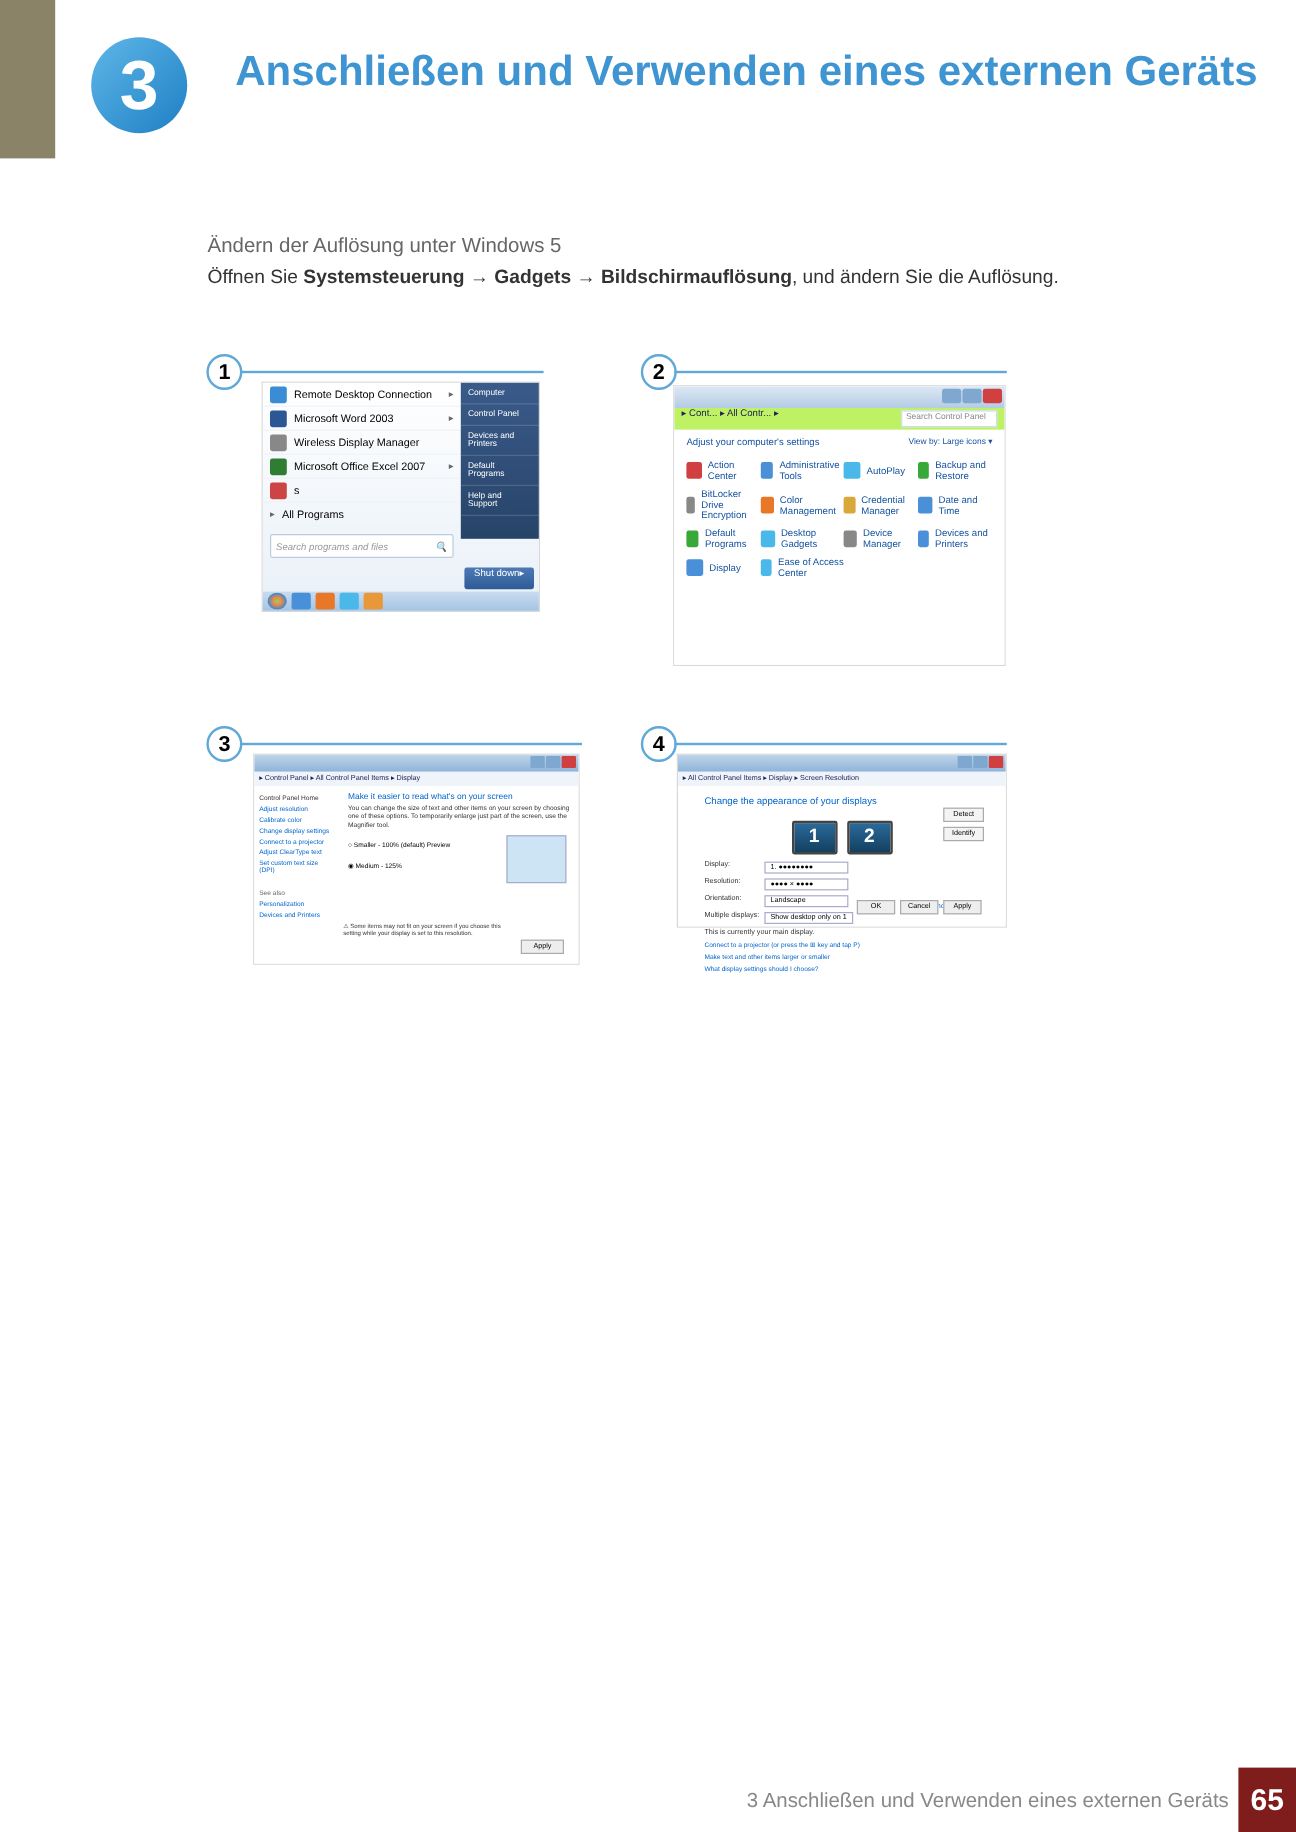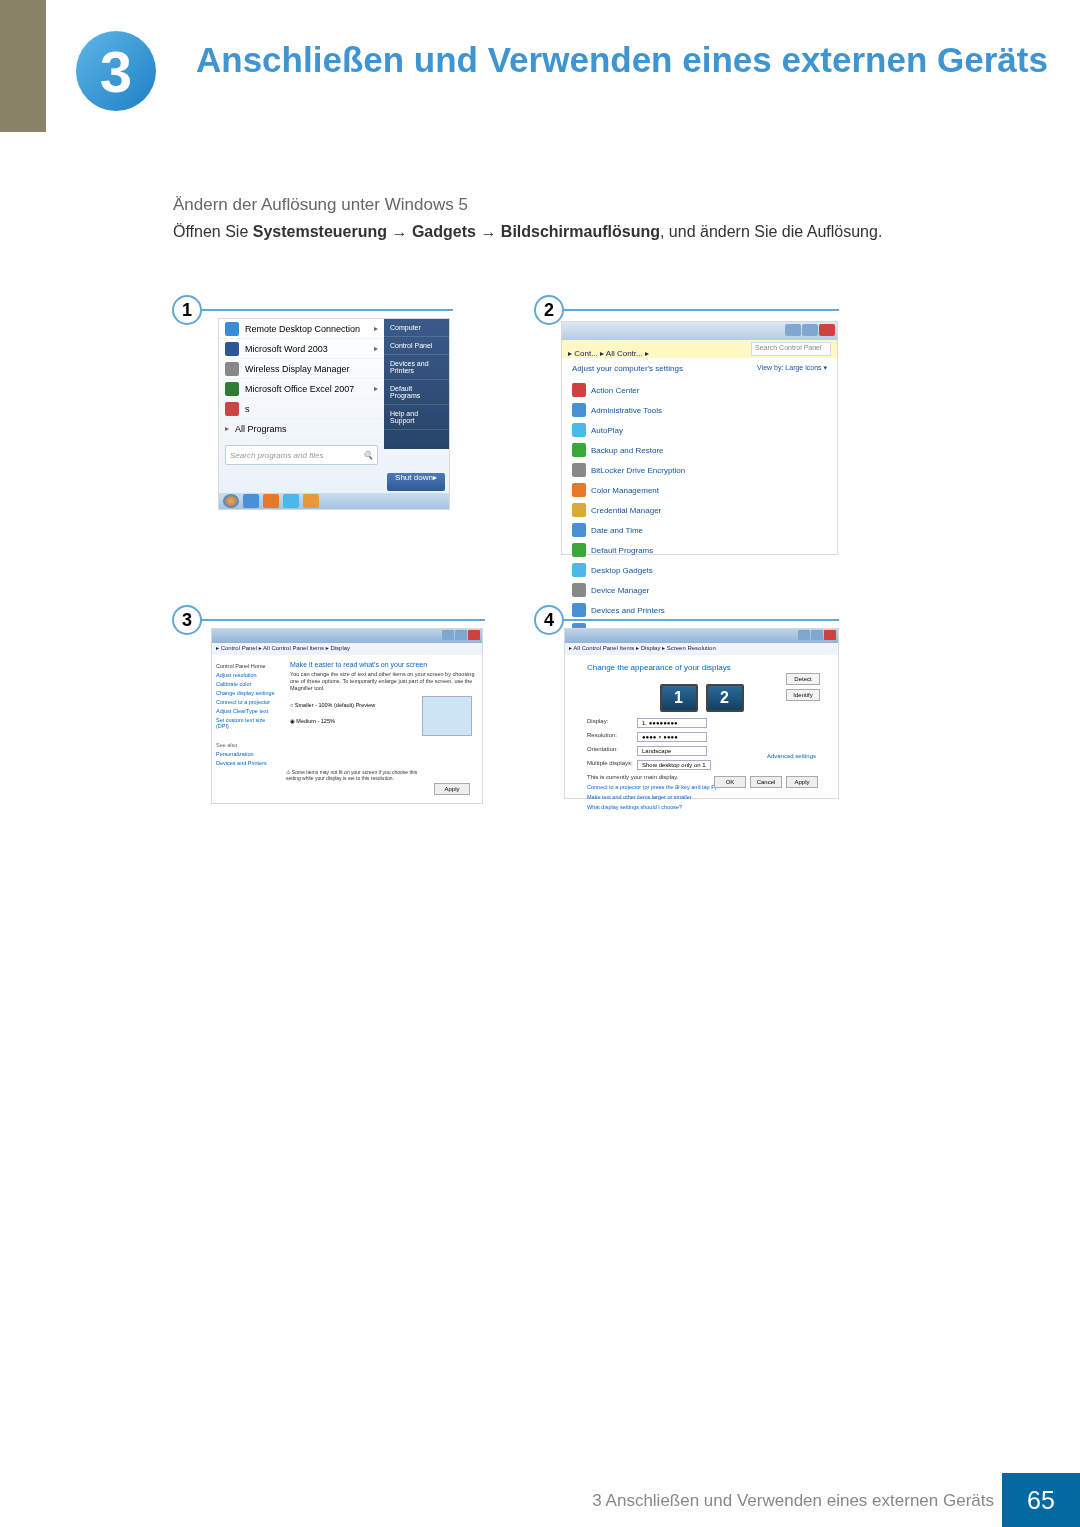--- a/index.html
+++ b/index.html
@@ -8,21 +8,21 @@
 .chapter-badge{position:absolute;top:31px;left:76px;width:80px;height:80px;border-radius:50%;background:linear-gradient(135deg,#5fb7e8,#1e7fc4);display:flex;align-items:center;justify-content:center;color:#fff;font-size:58px;font-weight:700}
 .chapter-title{position:absolute;top:39px;left:196px;color:#3e95d2;font-size:35px;font-weight:700;line-height:1.2}
 .subhead{position:absolute;top:195px;left:173px;color:#666;font-size:17px}
 .body-text{position:absolute;top:223px;left:173px;color:#333;font-size:16px}
 .fig{position:absolute;border:1px solid #d8d8d8}
 .circle-n{position:absolute;width:30px;height:30px;border:2px solid #5fa8d8;border-radius:50%;display:flex;align-items:center;justify-content:center;background:#fff;font-size:18px;font-weight:700}
 .circle-line{position:absolute;height:2px;background:#5fa8d8}
 .f1{top:318px;left:218px;width:232px;height:192px}
 .f2{top:321px;left:561px;width:277px;height:234px}
 .f3{top:628px;left:211px;width:272px;height:176px}
-.f4{top:628px;left:564px;width:275px;height:171px}
+.f4{top:628px;left:564px;width:275px;height:145px}
 .cn1{top:295px;left:172px}.cl1{top:309px;left:200px;width:253px}
 .cn2{top:295px;left:534px}.cl2{top:309px;left:562px;width:277px}
 .cn3{top:605px;left:172px}.cl3{top:619px;left:200px;width:285px}
 .cn4{top:605px;left:534px}.cl4{top:619px;left:562px;width:277px}
 
 .sm{position:relative;width:100%;height:100%;background:linear-gradient(#fff,#e8f0f8);font-size:9px}
 .sm-item{height:20px;display:flex;align-items:center;padding:0 6px;border-bottom:1px solid #eef3f8}
 .sm-icon{width:14px;height:14px;margin-right:6px;border-radius:2px}
 .sm-arr{margin-left:auto;color:#666;font-size:8px}
 .sm-right{position:absolute;right:0;top:0;width:65px;height:130px;background:linear-gradient(#3a5a8a,#274468);color:#fff}
@@ -30,25 +30,25 @@
 .sm-search{height:20px;background:#fff;border:1px solid #bcd;margin:6px;border-radius:2px;font-style:italic;color:#999;font-size:8px;display:flex;align-items:center;padding:0 4px}
 .sm-shut{position:absolute;right:4px;bottom:18px;width:58px;height:18px;background:linear-gradient(#4d7ab5,#2e5a96);border-radius:2px;color:#fff;font-size:8px;display:flex;justify-content:center}
 .sm-tb{position:absolute;bottom:0;left:0;right:0;height:16px;background:linear-gradient(#c9dcee,#a4c4e4);display:flex;align-items:center;gap:4px;padding:0 4px}
 .sm-tbi{width:16px;height:14px;border-radius:2px}
 
 .cp{width:100%;height:100%;background:#fff;font-size:8px}
 .cp-tb{height:18px;background:linear-gradient(#dce8f4,#b4cce4);position:relative}
 .cp-wbtns{position:absolute;right:2px;top:2px;display:flex;gap:1px}
 .cp-wb{width:16px;height:12px;border-radius:2px}
 .cp-min{background:#7fa8d0}.cp-max{background:#7fa8d0}.cp-cls{background:#d04040}
-.cp-adr{height:18px;background:#fef9c3;display:flex;align-items:flex-end;padding:0 6px;color:#225;font-size:8px}
+.cp-adr{height:18px;background:#bef264;display:flex;align-items:flex-start;padding:0 6px;color:#225;font-size:8px}
 .cp-srch{position:absolute;right:6px;top:20px;width:80px;height:14px;border:1px solid #cde;background:#fff;font-size:7px;color:#888;padding:1px 3px}
 .cp-head{padding:6px 10px;color:#1654a0;font-size:8px;display:flex;justify-content:space-between}
 .cp-view{color:#1654a0;font-size:7px}
-.cp-grid{padding:4px 10px;display:grid;grid-template-columns:1fr;gap:6px 0}
+.cp-grid{padding:4px 10px;display:grid;grid-template-columns:1fr 1fr 1fr 1fr;gap:6px 0}
 .cp-it{display:flex;align-items:center;gap:5px;color:#1654a0}
 .cp-ic{width:14px;height:14px;border-radius:2px}
 
 .dp{width:100%;height:100%;background:#fff;font-size:6px;position:relative}
 .dp-tb{height:14px;background:linear-gradient(#bed4ea,#8fb4d8);position:relative}
 .dp-wbtns{position:absolute;right:2px;top:1px;display:flex;gap:1px}
 .dp-wb{width:12px;height:10px;border-radius:1px;background:#d04040}
 .dp-adr{height:12px;background:#eef4fa;font-size:6px;padding:1px 4px;color:#225}
 .dp-side{position:absolute;left:4px;top:34px;width:62px}
 .dp-sl{color:#06c;margin-bottom:3px;font-size:5.5px}
@@ -68,21 +68,21 @@
 .rs-row{display:flex;padding:2px 22px;font-size:6px}
 .rs-lab{width:50px;color:#333}
 .rs-sel{border:1px solid #aac;padding:1px 4px;min-width:70px;background:#fff}
 .rs-link{color:#06c;font-size:5.5px;padding:2px 22px}
 .rs-adv{position:absolute;right:22px;top:124px;color:#06c;font-size:6px}
 .rs-bot{position:absolute;bottom:10px;right:20px;display:flex;gap:4px}
 .rs-bbtn{width:32px;height:12px;border:1px solid #aaa;background:#eee;font-size:6px;display:flex;align-items:center;justify-content:center}
 
 .footer{position:absolute;bottom:0;left:0;right:0;display:flex;justify-content:flex-end;align-items:flex-end}
 .footer-text{color:#888;font-size:17px;margin:0 8px 16px 12px}
-.footer-page{width:78px;height:54px;background:#0369a1;color:#fff;display:flex;align-items:center;justify-content:center;font-size:25px;font-weight:400}
+.footer-page{width:48px;height:54px;background:#7f1d1d;color:#fff;display:flex;align-items:center;justify-content:center;font-size:25px;font-weight:700}
 </style>
 </head>
 <body>
 
 <div class="top-stripe"></div>
 <div class="chapter-badge">3</div>
 <div class="chapter-title">Anschließen und Verwenden eines externen Geräts</div>
 <div class="subhead">Ändern der Auflösung unter Windows 5</div>
 <div class="body-text">
   <span>Öffnen Sie </span><b>Systemsteuerung</b><span> → </span><b>Gadgets</b><span> → </span><b>Bildschirmauflösung</b><span>, und ändern Sie die Auflösung.</span>

